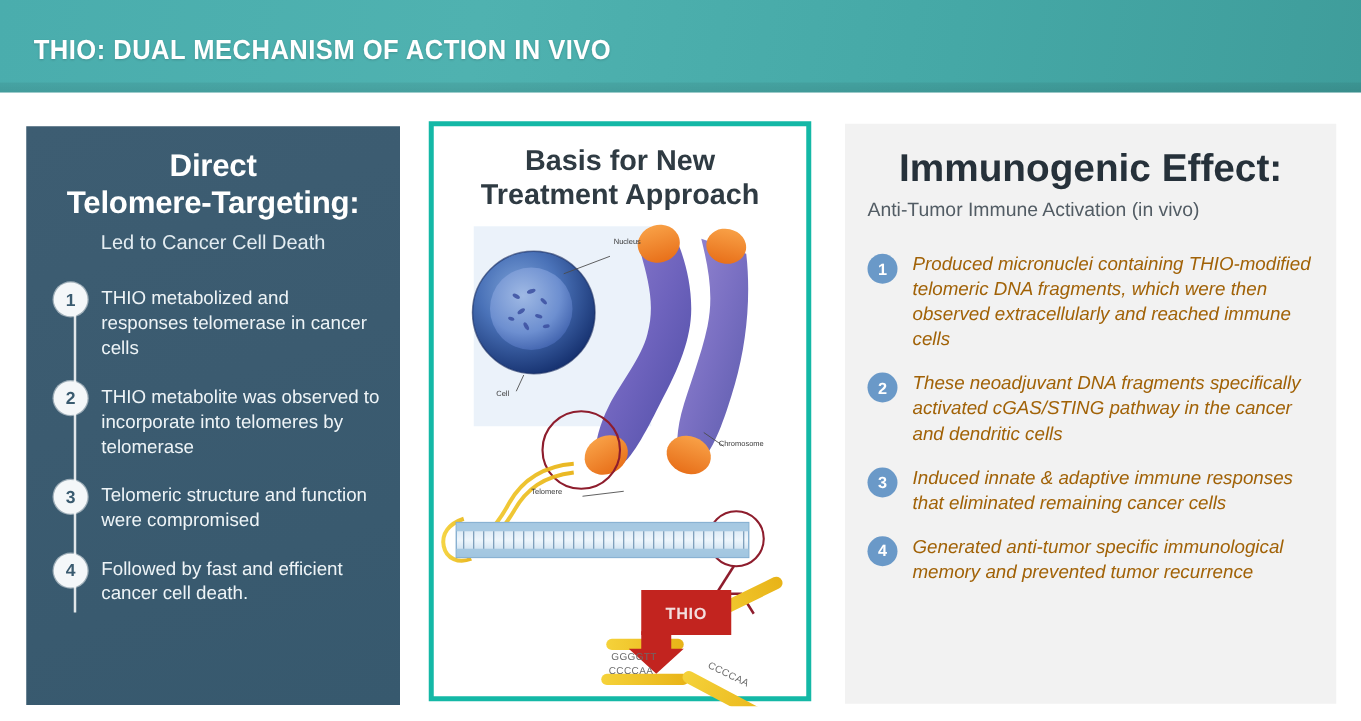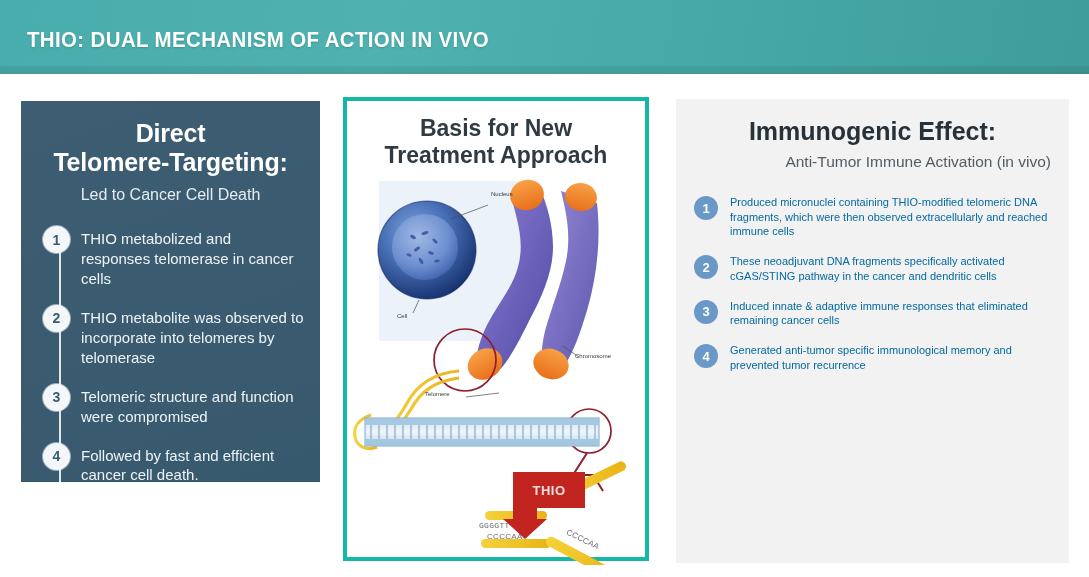--- a/index.html
+++ b/index.html
@@ -48,21 +48,21 @@
     position: absolute;
     left: 0; top: 74px;
     width: 1089px;
     height: 503px;
   }
 
   
   .panel-left {
     position: absolute;
     left: 21px; top: 27px;
-    width: 299px; height: 381px;
+    width: 299px; height: 463px;
     background: linear-gradient(160deg, #3d5d72 0%, #3b5b70 45%, #37596e 100%);
     padding: 18px 16px 10px 16px;
   }
   .panel-left .p-title {
     text-align: center;
     color: #ffffff;
     font-size: 25px;
     font-weight: bold;
     line-height: 1.16;
     letter-spacing: -0.2px;
@@ -143,25 +143,25 @@
   .panel-right {
     position: absolute;
     left: 676px; top: 25px;
     width: 393px; height: 464px;
     background: #f2f2f2;
     padding: 18px 18px 10px 18px;
   }
   .panel-right .p-title {
     text-align: center;
     color: #26313a;
-    font-size: 25px;
+    font-size: 31px;
     font-weight: bold;
   }
   .panel-right .p-sub {
-    text-align: right;
+    text-align: left;
     color: #525c64;
     font-size: 15.5px;
     margin-top: 7px;
   }
   .right-steps { margin-top: 24px; }
   .right-step {
     display: flex;
     align-items: flex-start;
     margin-bottom: 15px;
   }
@@ -173,23 +173,24 @@
     color: #ffffff;
     font-size: 13px;
     font-weight: bold;
     display: flex;
     align-items: center;
     justify-content: center;
     margin-right: 12px;
     margin-top: 1px;
   }
   .right-step .txt {
-    color: #0369a1;
-    font-size: 11px;
+    color: #a16207;
+    font-size: 15px;
     line-height: 1.34;
+    font-style: italic;
   }
 
   .fig-label {
     position: absolute;
     font-size: 5px;
     color: #3a3a3a;
     font-family: "Liberation Sans", sans-serif;
     white-space: nowrap;
   }
   .thio-box {
@@ -400,21 +401,21 @@
       </svg>
 
       
       <div class="fig-label" style="left:144px; top:16px; font-size:6px;">Nucleus</div>
       <div class="fig-label" style="left:50px; top:138px; font-size:6px;">Cell</div>
       <div class="fig-label" style="left:78px; top:216px; font-size:6px;">Telomere</div>
       <div class="fig-label" style="left:228px; top:178px; font-size:6px;">Chromosome</div>
 
       <div class="thio-box" style="left:166px; top:297px; width:72px; height:36px;">THIO</div>
 
-      <div class="seq" style="left:132px; top:346px;font-family:Liberation Mono, monospace;">GGGGTT</div>
+      <div class="seq" style="left:142px; top:346px;">GGGGTT</div>
       <div class="seq" style="left:140px; top:357px;">CCCCAA</div>
       <div class="seq" style="left:218px; top:360px; transform:rotate(26deg);">CCCCAA</div>
     </div>
   </div>
 
   <div class="panel-right">
     <div class="p-title">Immunogenic Effect:</div>
     <div class="p-sub">Anti-Tumor Immune Activation (in vivo)</div>
 
     <div class="right-steps">

